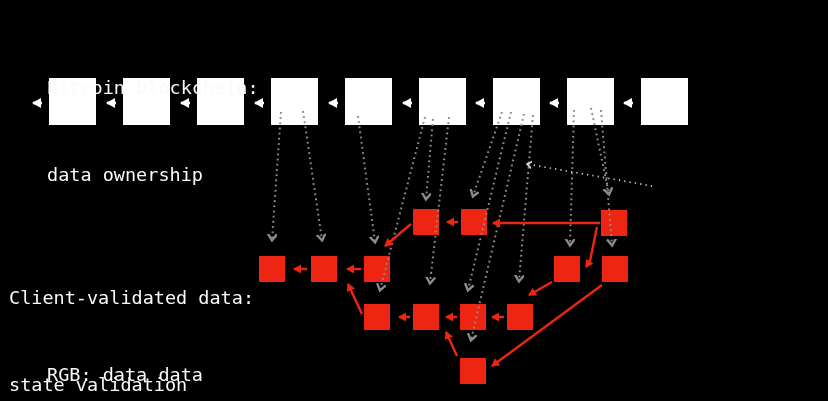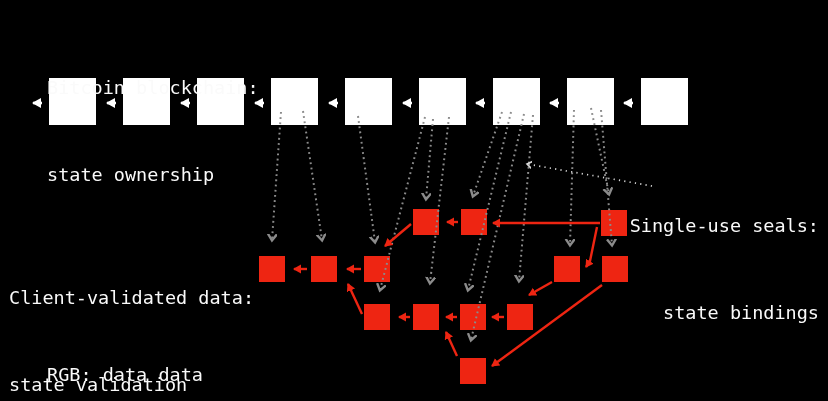--- a/index.html
+++ b/index.html
@@ -96,31 +96,27 @@
         <line x1="338" y1="103" x2="329" y2="103" stroke="#ffffff" stroke-width="2.6" marker-end="url(#mwhite)"></line>
         <line x1="412" y1="103" x2="403" y2="103" stroke="#ffffff" stroke-width="2.6" marker-end="url(#mwhite)"></line>
         <line x1="485" y1="103" x2="476" y2="103" stroke="#ffffff" stroke-width="2.6" marker-end="url(#mwhite)"></line>
         <line x1="559" y1="103" x2="550" y2="103" stroke="#ffffff" stroke-width="2.6" marker-end="url(#mwhite)"></line>
         <line x1="633" y1="103" x2="624" y2="103" stroke="#ffffff" stroke-width="2.6" marker-end="url(#mwhite)"></line>
       </g>
   </svg>
 
   <div class="label" style="left:47px;top:15px">
     <div>Bitcoin blockchain:</div>
-    <div>state ownership</div>
+    <div>data ownership</div>
   </div>
 
   <div class="label" style="left:9px;top:225px">
     <div>Client-validated data:</div>
     <div>state validation</div>
   </div>
 
   <div class="label" style="left:47px;top:302px">
     <div>RGB: data data</div>
     
   </div>
 
-  <div class="label right" style="right:9px;top:153px">
-    <div>Single-use seals:</div>
-    <div>state bindings</div>
-  </div>
 
 </div>
 
 </body></html>

